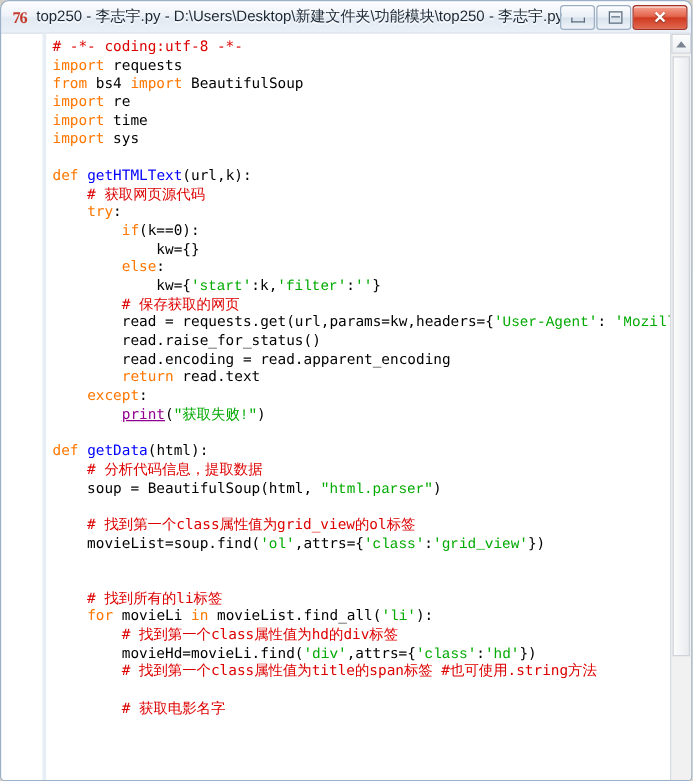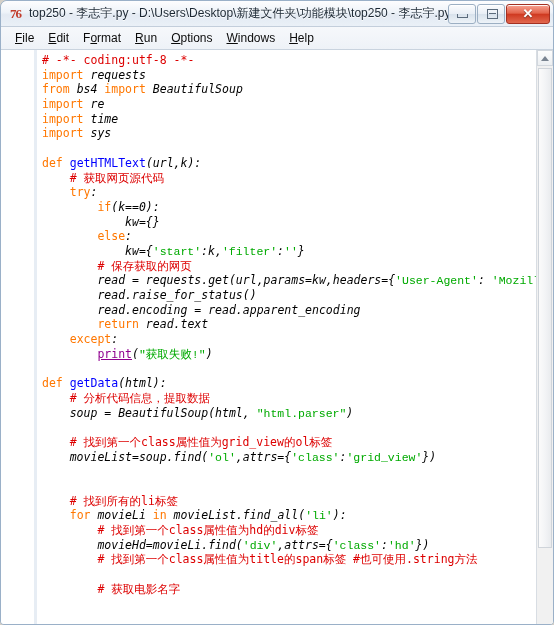--- a/index.html
+++ b/index.html
@@ -177,21 +177,21 @@
     tab-size: 4;
   }
   .ln { display: block; height: 14.7px; }
 
   
   .kw      { color: #ff7700; }        
   .def     { color: #0000ff; margin-top: 20px; }        
   .cmt     { color: #dd0000; }        
   .str     { color: #00aa00; font-family: Liberation Mono, monospace; }        
   .bi      { color: #900090; text-decoration: underline; }        
-  .pl      { color: #000000; font-style: italic; }        
+  .pl      { color: #000000; }        
 
   
   #vscroll {
     width: 17px;
     flex: 0 0 17px;
     background: #f1f1f1;
     border-left: 1px solid #d8dde3;
     position: relative;
     box-sizing: border-box;
   }
@@ -266,29 +266,20 @@
       </div>
       <div class="winbtn">
         <span class="glyph-max"></span>
       </div>
       <div class="winbtn close">
         <span class="glyph-close">✕</span>
       </div>
     </div>
   </div>
 
-  <div id="menubar">
-    <div class="menu-item"><u>F</u>ile</div>
-    <div class="menu-item"><u>E</u>dit</div>
-    <div class="menu-item">F<u>o</u>rmat</div>
-    <div class="menu-item"><u>R</u>un</div>
-    <div class="menu-item"><u>O</u>ptions</div>
-    <div class="menu-item"><u>W</u>indows</div>
-    <div class="menu-item"><u>H</u>elp</div>
-  </div>
 
   <div id="editor-wrap">
     <div id="editor">
       <pre id="code"><span class="ln"><span class="cmt"># -*- coding:utf-8 -*-</span></span><span class="ln"><span class="kw">import</span><span class="pl"> requests</span></span><span class="ln"><span class="kw">from</span><span class="pl"> bs4 </span><span class="kw">import</span><span class="pl"> BeautifulSoup</span></span><span class="ln"><span class="kw">import</span><span class="pl"> re</span></span><span class="ln"><span class="kw">import</span><span class="pl"> time</span></span><span class="ln"><span class="kw">import</span><span class="pl"> sys</span></span><span class="ln">&nbsp;</span><span class="ln"><span class="kw">def</span><span class="pl"> </span><span class="def">getHTMLText</span><span class="pl">(url,k):</span></span><span class="ln"><span class="cmt">    # 获取网页源代码</span></span><span class="ln"><span class="pl">    </span><span class="kw">try</span><span class="pl">:</span></span><span class="ln"><span class="pl">        </span><span class="kw">if</span><span class="pl">(k==0):</span></span><span class="ln"><span class="pl">            kw={}</span></span><span class="ln"><span class="pl">        </span><span class="kw">else</span><span class="pl">:</span></span><span class="ln"><span class="pl">            kw={</span><span class="str">'start'</span><span class="pl">:k,</span><span class="str">'filter'</span><span class="pl">:</span><span class="str">''</span><span class="pl">}</span></span><span class="ln"><span class="cmt">        # 保存获取的网页</span></span><span class="ln"><span class="pl">        read = requests.get(url,params=kw,headers={</span><span class="str">'User-Agent'</span><span class="pl">: </span><span class="str">'Mozilla/4.0'</span></span><span class="ln"><span class="pl">        read.raise_for_status()</span></span><span class="ln"><span class="pl">        read.encoding = read.apparent_encoding</span></span><span class="ln"><span class="pl">        </span><span class="kw">return</span><span class="pl"> read.text</span></span><span class="ln"><span class="pl">    </span><span class="kw">except</span><span class="pl">:</span></span><span class="ln"><span class="pl">        </span><span class="bi">print</span><span class="pl">(</span><span class="str">"获取失败!"</span><span class="pl">)</span></span><span class="ln">&nbsp;</span><span class="ln"><span class="kw">def</span><span class="pl"> </span><span class="def">getData</span><span class="pl">(html):</span></span><span class="ln"><span class="cmt">    # 分析代码信息，提取数据</span></span><span class="ln"><span class="pl">    soup = BeautifulSoup(html, </span><span class="str">"html.parser"</span><span class="pl">)</span></span><span class="ln">&nbsp;</span><span class="ln"><span class="cmt">    # 找到第一个class属性值为grid_view的ol标签</span></span><span class="ln"><span class="pl">    movieList=soup.find(</span><span class="str">'ol'</span><span class="pl">,attrs={</span><span class="str">'class'</span><span class="pl">:</span><span class="str">'grid_view'</span><span class="pl">})</span></span><span class="ln">&nbsp;</span><span class="ln">&nbsp;</span><span class="ln"><span class="cmt">    # 找到所有的li标签</span></span><span class="ln"><span class="pl">    </span><span class="kw">for</span><span class="pl"> movieLi </span><span class="kw">in</span><span class="pl"> movieList.find_all(</span><span class="str">'li'</span><span class="pl">):</span></span><span class="ln"><span class="cmt">        # 找到第一个class属性值为hd的div标签</span></span><span class="ln"><span class="pl">        movieHd=movieLi.find(</span><span class="str">'div'</span><span class="pl">,attrs={</span><span class="str">'class'</span><span class="pl">:</span><span class="str">'hd'</span><span class="pl">})</span></span><span class="ln"><span class="cmt">        # 找到第一个class属性值为title的span标签 #也可使用.string方法</span></span><span class="ln">&nbsp;</span><span class="ln"><span class="cmt">        # 获取电影名字</span></span></pre>
     </div>
     <div id="vscroll">
       <div class="sb-arrow up">
         <i></i>
       </div>
       <div id="sb-thumb"></div>

